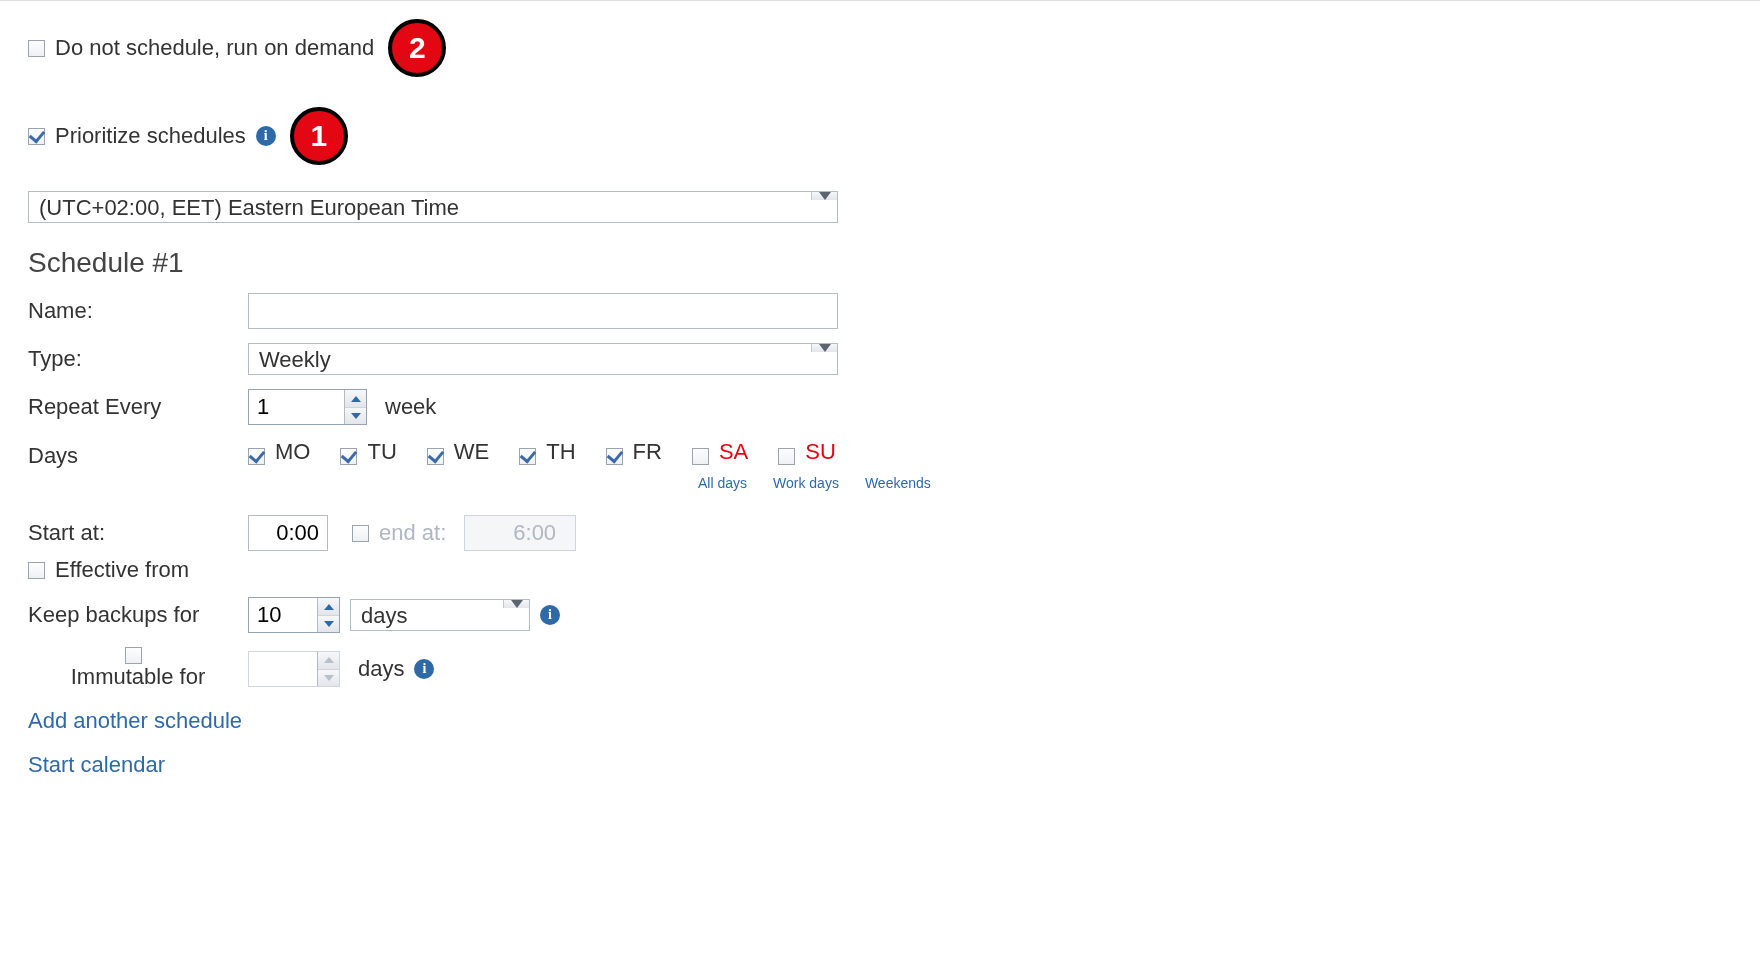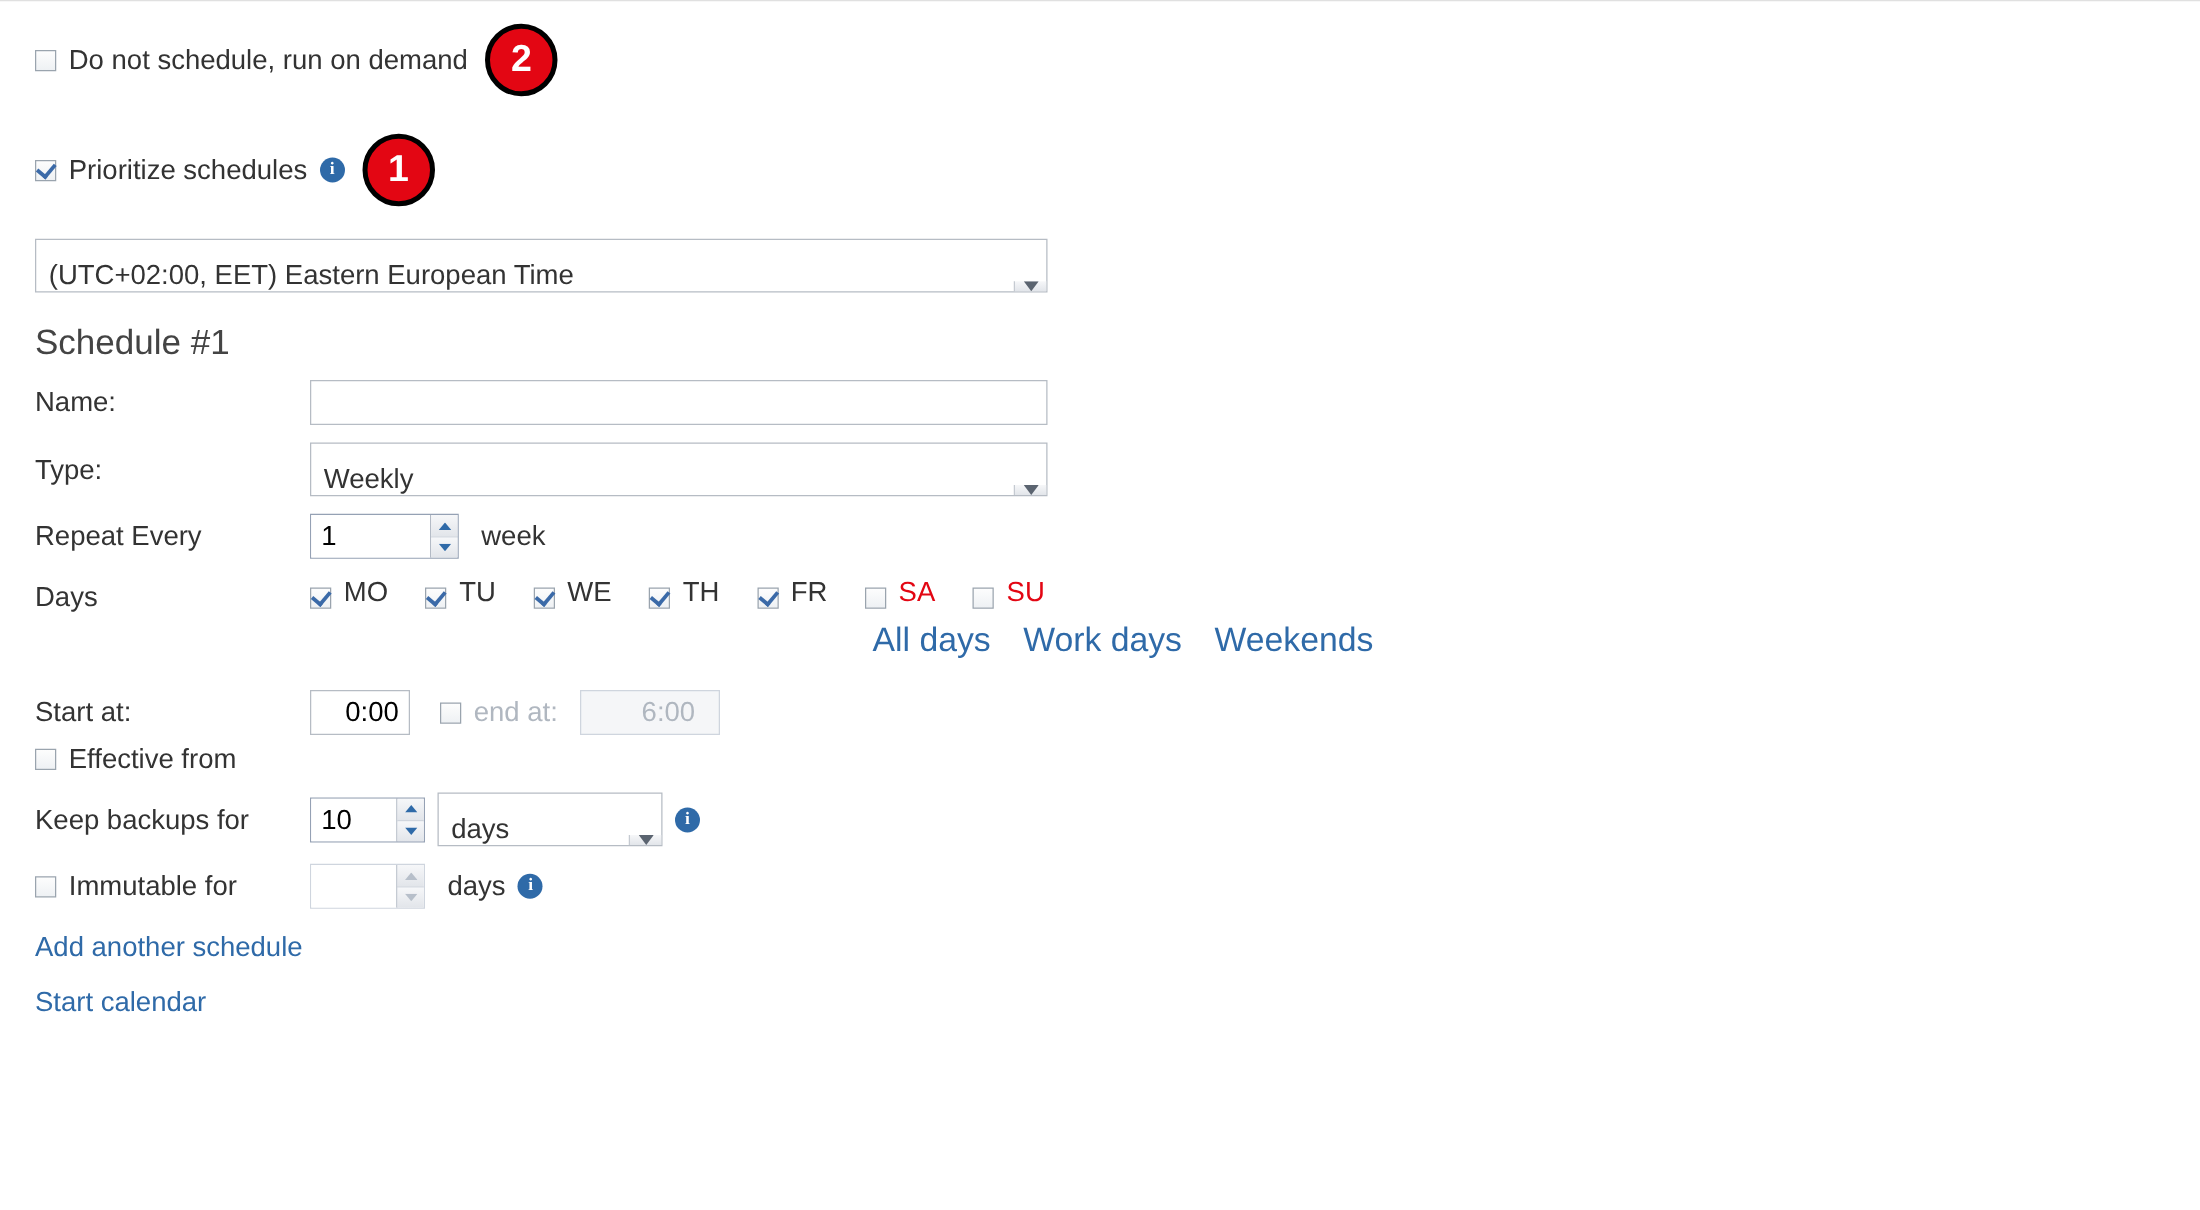--- a/index.html
+++ b/index.html
@@ -71,22 +71,22 @@
     font-size: 30px;
     display: inline-flex;
     align-items: center; justify-content: center;
     margin-left: 14px;
     flex-shrink: 0;
   }
   .toprow { position: relative; }
   
   .select {
     display: inline-flex;
-    align-items: flex-end;
-    height: 43px;
+    align-items: flex-start;
+    height: 32px;
     border: 1px solid #b6bcc4;
     background: #fff;
     font-size: 22px;
     cursor: pointer;
     gap: 28px;
   }
   .select .sel-value {
     padding: 3px 10px 0 10px;
     flex: 1 1 auto;
     white-space: nowrap;
@@ -156,21 +156,21 @@
     margin: 24px 0 14px 0;
   }
   
   .days { display: flex; align-items: center; gap: 30px; }
   .day { display: inline-flex; align-items: flex-end; font-size: 22px; }
   .day.weekend { color: #e30613; }
   .day-links {
     display: flex; gap: 26px;
     margin-top: 10px;
     margin-left: 450px; 
-    font-size: 27px;
+    font-size: 14px;
   }
   .link { color: #2f6aa8; cursor: pointer; }
   .hr-gap { height: 10px; }
   .faded { color: #b0b7c0; }
   .bottom-links .link {
     display: block;
     margin-top: 18px;
     font-size: 22px;
   }
 </style>
@@ -324,21 +324,21 @@
       <span class="sel-btn">
         <svg viewBox="0 0 12 8">
             <polygon points="0,0 12,0 6,8"></polygon>
           </svg>
       </span>
     </div>
     <span class="info-icon">i</span>
   </div>
 
   <div class="row">
-    <span class="label" style="display:flex;align-items:center;">
+    <span class="label" style="display:flex;align-items:center;flex-direction:column;">
       <span class="cbox"></span>
       <span>Immutable for</span>
     </span>
     <span class="spinner small disabled">
       <span class="spin-val" style="width:68px;"></span>
       <span class="spin-arrows">
         <span class="spin-up">
           <svg viewBox="0 0 10 6">
               <polygon points="0,6 10,6 5,0"></polygon>
             </svg>

